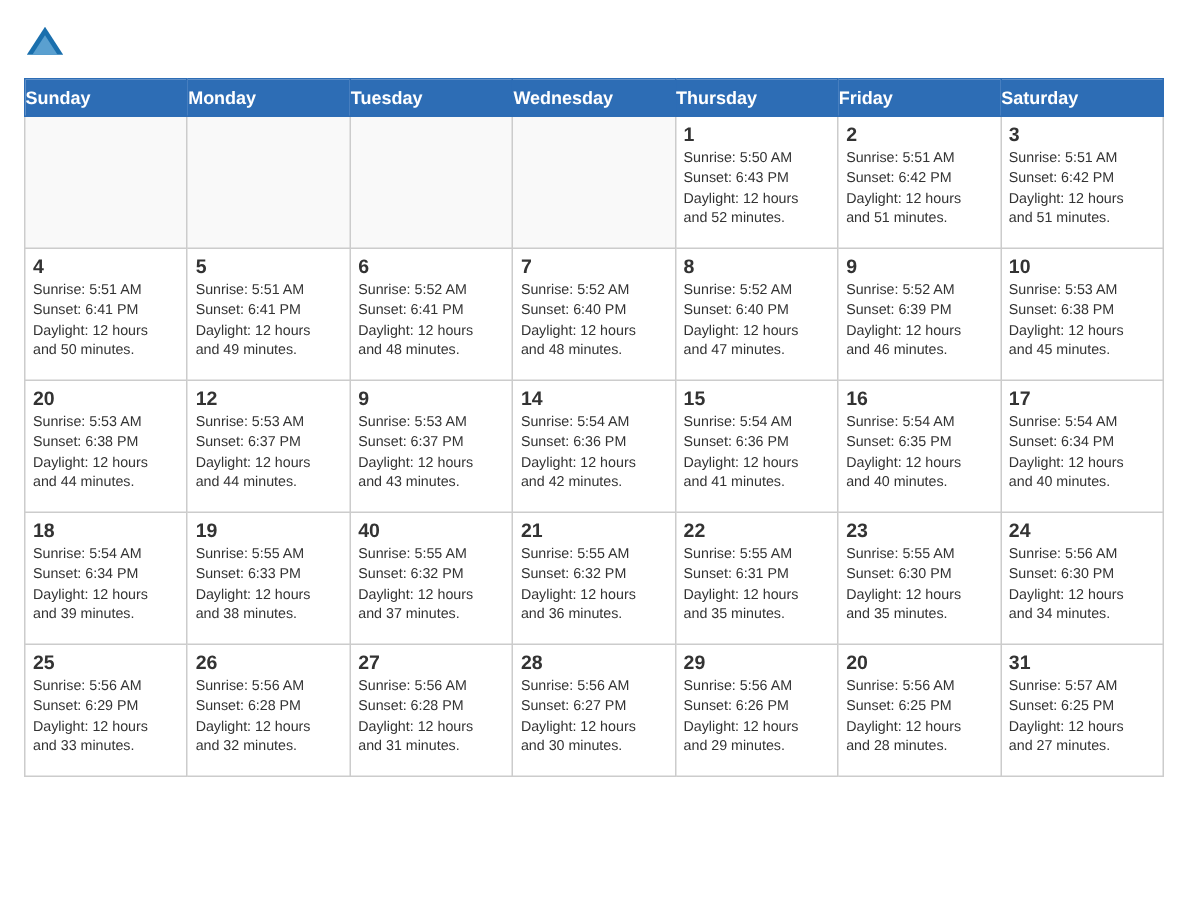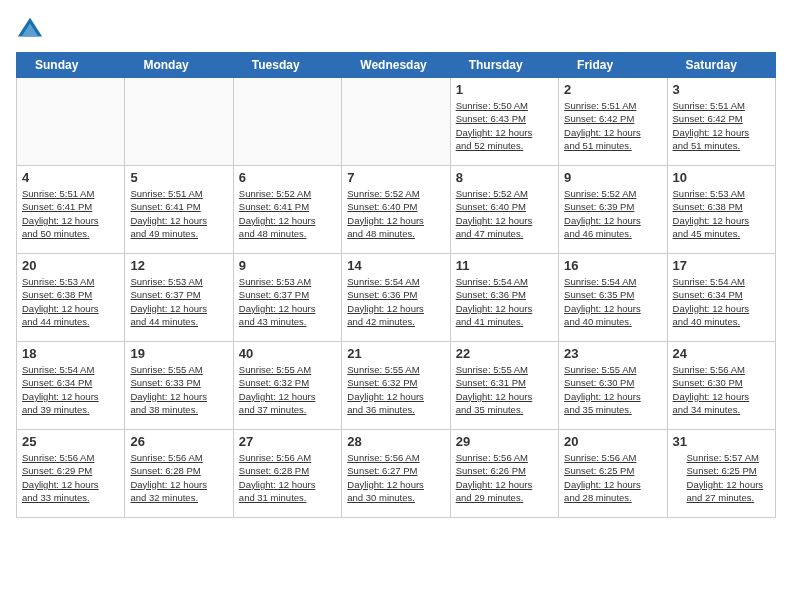--- a/index.html
+++ b/index.html
@@ -54,21 +54,21 @@
     }
     .calendar {
       width: 100%;
       border-collapse: collapse;
       font-size: 10px;
     }
     .calendar th {
       background-color: #2d6db5;
       color: #fff;
       text-align: left;
-      padding: 5px 18px;
+      padding: 5px 0;
       font-size: 12px;
       font-weight: bold;
       border: 1px solid #2d6db5;
     }
     .calendar td {
       vertical-align: top;
       border: 1px solid #ccc;
       padding: 4px 5px;
       width: calc(100% / 7);
       height: 88px;
@@ -81,21 +81,20 @@
       font-size: 13px;
       font-weight: bold;
       color: #333;
       display: block;
       margin-bottom: 2px;
     }
     .day-info {
       color: #333;
       line-height: 1.4;
       font-size: 9.5px;
-      text-decoration: underline;
     }
   </style>
 </head>
 <body>
 
 <div class="header">
   <div class="logo">
     <svg class="logo-icon" viewBox="0 0 30 30">
       <polygon points="15,2 28,22 2,22" fill="#1a6fad"></polygon>
       <polygon points="15,8 24,22 6,22" fill="#5aa0d0"></polygon>
@@ -225,21 +224,21 @@
 and 43 minutes.</div>
         </td>
         <td>
           <span class="day-number">14</span>
           <div class="day-info" style="white-space: pre-line;">Sunrise: 5:54 AM
 Sunset: 6:36 PM
 Daylight: 12 hours
 and 42 minutes.</div>
         </td>
         <td>
-          <span class="day-number">11</span>
+          <span class="day-number">15</span>
           <div class="day-info" style="white-space: pre-line;">Sunrise: 5:54 AM
 Sunset: 6:36 PM
 Daylight: 12 hours
 and 41 minutes.</div>
         </td>
         <td>
           <span class="day-number">16</span>
           <div class="day-info" style="white-space: pre-line;">Sunrise: 5:54 AM
 Sunset: 6:35 PM
 Daylight: 12 hours
@@ -342,20 +341,20 @@
         </td>
         <td>
           <span class="day-number">20</span>
           <div class="day-info" style="white-space: pre-line;">Sunrise: 5:56 AM
 Sunset: 6:25 PM
 Daylight: 12 hours
 and 28 minutes.</div>
         </td>
         <td>
           <span class="day-number">31</span>
-          <div class="day-info" style="white-space: pre-line; margin-left: 14px;">Sunrise: 5:57 AM
+          <div class="day-info" style="white-space: pre-line;">Sunrise: 5:57 AM
 Sunset: 6:25 PM
 Daylight: 12 hours
 and 27 minutes.</div>
         </td>
       </tr>
     </tbody>
 </table>
 
 </body></html>

